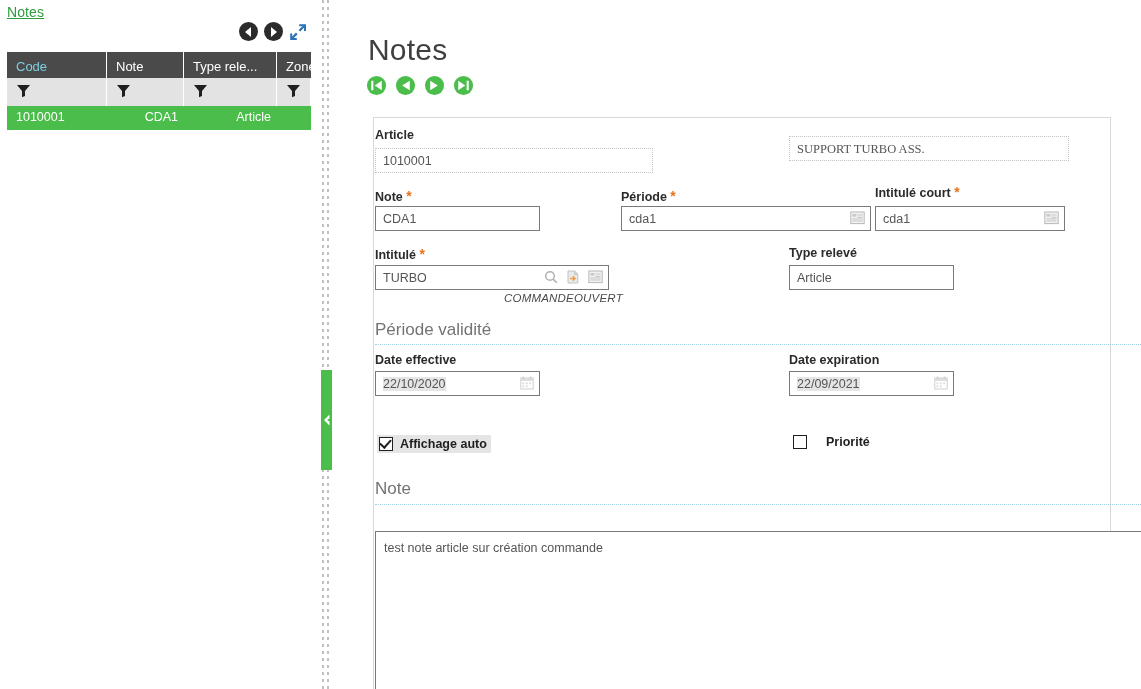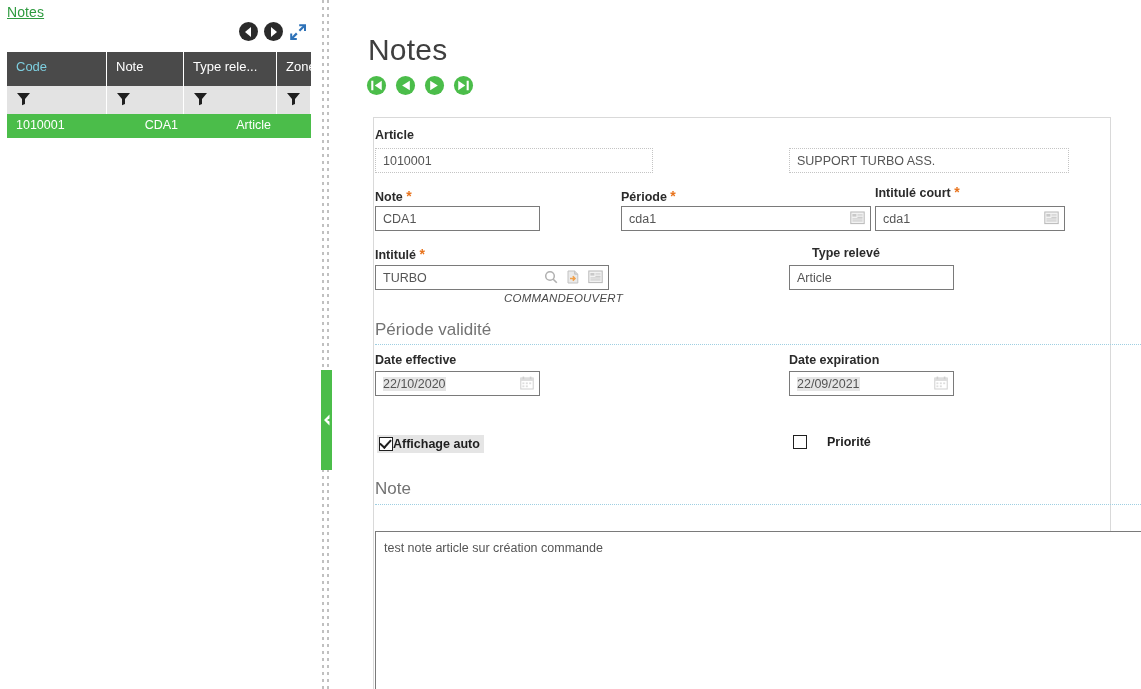--- a/index.html
+++ b/index.html
@@ -64,21 +64,21 @@
 
   
   #notes-grid {
     position: absolute;
     left: 7px; top: 52px;
     width: 304px;
   }
   .grid-head-row {
     display: flex;
     background: #4a4a4a;
-    height: 34px;
+    height: 26px;
   }
   .grid-head-cell {
     color: #ffffff;
     font-size: 13px;
     padding: 7px 0 0 9px;
     box-sizing: border-box;
     border-right: 1px solid #ffffff;
     white-space: nowrap;
     overflow: hidden;
     cursor: pointer;
@@ -239,20 +239,21 @@
     height: 0;
     border-bottom: 1px dotted #9fcfe2;
   }
 
   .hl { background: #e5e5e5; }
 
   .cbx-wrap {
     position: absolute;
     display: flex;
     align-items: center;
+    gap: 7px;
     cursor: pointer;
     justify-content: flex-end;
   }
   .cbx {
     width: 14px; height: 14px;
     border: 1.6px solid #1f1f1f;
     box-sizing: border-box;
     background: #ffffff;
     position: relative;
     flex: none;
@@ -380,21 +381,21 @@
       <path d="M5.5 6 L5.5 16 L12.8 11 Z" fill="#ffffff"></path>
       <rect x="14.3" y="6" width="2.2" height="10" fill="#ffffff"></rect>
     </svg>
   </div>
 
   <div id="form-card"></div>
 </div>
 
 <div class="fld-label" style="left:375px; top:128px;">Article</div>
 <div class="fld-box dotted" style="left:375px; top:148px; width:278px;">1010001</div>
-<div class="fld-box dotted" style="left:789px; top:148px; width:280px;">SUPPORT TURBO ASS.</div>
+<div class="fld-box dotted" style="left:789px; top:136px; width:280px;font-family:Liberation Serif, serif;">SUPPORT TURBO ASS.</div>
 
 <div class="fld-label" style="left:375px; top:188px;">
   <span>Note</span>
   <span class="req">*</span>
 </div>
 <div class="fld-box solid" style="left:375px; top:206px; width:165px;">CDA1</div>
 
 <div class="fld-label" style="left:621px; top:188px;">
   <span>Période</span>
   <span class="req">*</span>
@@ -446,21 +447,21 @@
     <rect x="0.8" y="1" width="13.4" height="11.6" fill="#f2f2f2" stroke="#b8b8b8"></rect>
     <rect x="2.4" y="3" width="4" height="2.6" fill="#c9c9c9"></rect>
     <rect x="7.4" y="3.4" width="5.2" height="1.1" fill="#c9c9c9"></rect>
     <rect x="7.4" y="5.8" width="5.2" height="1.1" fill="#c9c9c9"></rect>
     <rect x="2.4" y="7.4" width="10.2" height="1.1" fill="#c9c9c9"></rect>
     <rect x="2.4" y="9.4" width="10.2" height="1.1" fill="#c9c9c9"></rect>
   </svg>
 </div>
 <div class="hint-italic" style="left:504px; top:292px;text-align:center;">COMMANDEOUVERT</div>
 
-<div class="fld-label" style="left:812px; top:246px;">Type relevé</div>
+<div class="fld-label" style="left:789px; top:246px;">Type relevé</div>
 <div class="fld-box solid" style="left:789px; top:265px; width:165px;">Article</div>
 
 <div class="section-head" style="left:375px; top:320px;">Période validité</div>
 <div class="section-rule" style="left:375px; top:344px; width:766px;"></div>
 
 <div class="fld-label" style="left:375px; top:353px;">Date effective</div>
 <div class="fld-box solid" style="left:375px; top:371px; width:165px;">
   <span class="hl">22/10/2020</span>
   <svg class="in-icon" width="14" height="14" viewBox="0 0 14 14">
     <rect x="0.8" y="2" width="12.4" height="11" fill="#ffffff" stroke="#cfcfcf"></rect>
@@ -491,19 +492,19 @@
   </svg>
 </div>
 
 <div class="cbx-wrap hl" style="left:377px; top:435px; padding:2px 4px 2px 2px;">
   <span class="cbx checked"></span>
   <span class="cbx-label">Affichage auto</span>
 </div>
 
 <div class="cbx-wrap" style="left:793px; top:435px;">
   <span class="cbx"></span>
-  <span class="cbx-label" style="margin-left:20px;">Priorité</span>
+  <span class="cbx-label" style="margin-left:12px;">Priorité</span>
 </div>
 
 <div class="section-head" style="left:375px; top:479px;">Note</div>
 <div class="section-rule" style="left:375px; top:504px; width:766px;"></div>
 
 <div id="note-textarea">test note article sur création commande</div>
 
 </body></html>

